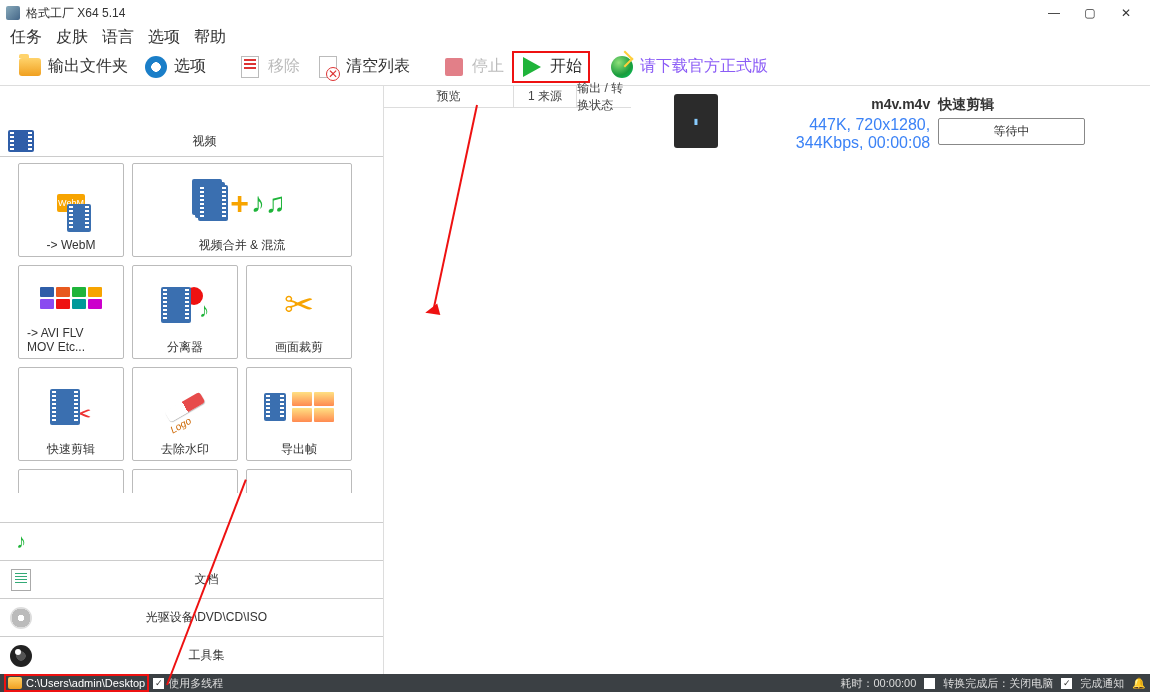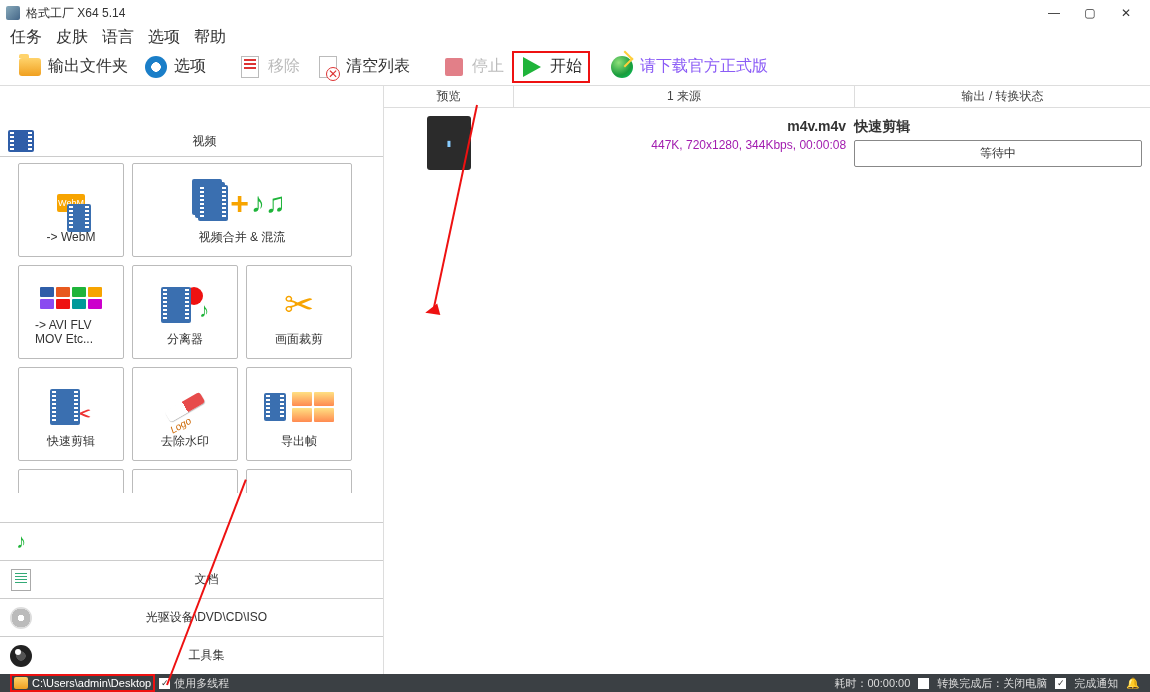--- a/index.html
+++ b/index.html
@@ -42,21 +42,21 @@
   
   .left { width: 384px; border-right:1px solid #ddd; display:flex; flex-direction:column; background:#fff; }
   .cat-header { display:flex; align-items:center; padding:4px 8px; border-bottom:1px solid #ccc; background:#fff;margin-top:40px; }
   .cat-header.video .cat-icn { width:26px; height:22px; background:#2f5ea8; border-radius:2px; position:relative; }
   .cat-header.video .cat-icn::before, .cat-header.video .cat-icn::after { content:""; position:absolute; top:2px; bottom:2px; width:4px; background:repeating-linear-gradient(#fff 0 2px,#2f5ea8 2px 4px); }
   .cat-header.video .cat-icn::before{left:2px} .cat-header.video .cat-icn::after{right:2px}
   .cat-header .cat-label { flex:1; text-align:center; font-size:12px; }
 
   .tiles-wrap { flex: 0 0 auto; padding: 6px 8px 0 18px; overflow:hidden; position:relative; }
   .tiles { display:grid; grid-template-columns: repeat(3, 106px); gap: 8px; }
-  .tile { width:106px; height:94px; border:1px solid #bbb; border-radius:2px; display:flex; flex-direction:column; align-items:center; justify-content:flex-start; padding:12px; cursor:pointer; background:#fff; }
+  .tile { width:106px; height:94px; border:1px solid #bbb; border-radius:2px; display:flex; flex-direction:column; align-items:center; justify-content:flex-start; padding:4px; cursor:pointer; background:#fff; }
   .tile.wide { grid-column: span 2; width: 220px; }
   .tile-graphic { flex:1; width:100%; display:flex; align-items:center; justify-content:center; position:relative; }
   .tile-label { font-size:12px; text-align:center; line-height:14px; }
   .film { width:30px; height:36px; background:#3a6fb0; position:relative; border-radius:2px; }
   .film::before,.film::after{content:"";position:absolute;top:2px;bottom:2px;width:4px;background:repeating-linear-gradient(#fff 0 2px,#3a6fb0 2px 4px);} .film::before{left:2px}.film::after{right:2px}
   .film.triple{box-shadow:-6px -6px 0 #3a6fb0, -3px -3px 0 #3a6fb0;}
   .plus-sym{font-size:32px;color:#f7a400;font-weight:bold;margin:0 2px;}
   .note-sym{font-size:28px;color:#1fb43a;}
   .scissors{font-size:36px;color:#f7a400;}
   .eraser{width:40px;height:12px;background:linear-gradient(90deg,#fff 50%,#e74b4b 50%);border-radius:3px;transform:rotate(-30deg);box-shadow:0 1px 1px rgba(0,0,0,.3);position:relative;}
@@ -66,47 +66,47 @@
 
   
   .tiles.cut { overflow:hidden; height: 24px; margin-top:8px; }
 
   
   .cat-strip { display:flex; align-items:center; padding:4px 8px; border-top:1px solid #ccc; background:#fff; cursor:pointer; height:38px; }
   .cat-strip .strip-icn { width:26px; height:22px; margin-right:4px; display:flex;align-items:center;justify-content:center; }
   .cat-strip .strip-label { flex:1; text-align:center; font-size:12px; }
 
   
-  .right { flex:1; display:flex; flex-direction:column; }
+  .right { flex:1; display:flex; flex-direction:row; }
   .col-headers { display:flex; height:22px; border-bottom:1px solid #ddd; }
   .col-h { display:flex; align-items:center; justify-content:center; border-right:1px solid #ddd; font-size:12px; color:#444; }
   .col-h:last-child{border-right:none;}
   .w-preview { width:130px; }
   .w-source { flex:1.5; }
   .w-output { flex:1.3; }
 
   .task-row { display:flex; padding:6px 0; }
   .task-thumb { width:130px; display:flex; align-items:flex-start; justify-content:center; padding-top:2px;}
   .thumb-box { width:44px; height:54px; background:#2b2b2b; border-radius:3px; display:flex; align-items:center; justify-content:center; color:#8cf; font-size:8px; }
   .task-source { flex:1.5; text-align:right; }
   .task-source .fname { font-size:14px; font-weight:bold; margin-bottom:4px; margin-top:4px;}
-  .task-source .meta { font-size:12px; color:#a21caf; }
+  .task-source .meta { font-size:16px; color:#3b82f6; }
   .task-output { flex:1.3; padding:0 8px; }
   .task-output .op-name { font-weight:bold; font-size:14px; margin-bottom:4px; margin-top:4px;}
   .status-box { border:1px solid #888; border-radius:2px; padding:4px 0; text-align:center; font-size:12px; }
 
   
   .ann-arrow1 { position:absolute; left:473px; top:105px; width:2px; height:200px; background:transparent; transform-origin:top; pointer-events:none;}
   .ann-arrow1::before{content:"";position:absolute;top:0;left:3px;width:2px;height:210px;background:#e11;transform:rotate(12deg);transform-origin:top;}
   .ann-arrow1::after{content:"";position:absolute;top:200px;left:-48px;border-top:6px solid transparent;border-bottom:6px solid transparent;border-right:14px solid #e11;transform:rotate(-15deg);}
   .ann-arrow2 { position:absolute; left:167px; bottom:6px; width:220px; height:2px; pointer-events:none; }
   .ann-arrow2::before{content:"";position:absolute;left:0;top:0;width:220px;height:2px;background:#e11;transform:rotate(-69deg);transform-origin:left;}
 
   
-  .statusbar { height:18px; background:#3b4044; color:#ddd; display:flex; align-items:center; padding:0 10px; font-size:11px; }
+  .statusbar { height:18px; background:#3b4044; color:#ddd; display:flex; align-items:center; padding:0 4px; font-size:11px; }
   .sb-left { display:flex; align-items:center; gap:4px; border:2px solid #e11; padding:0 2px; height:18px;}
   .sb-folder { width:14px; height:12px; background:linear-gradient(#ffd36b,#f0a020); border-radius:2px; }
   .sb-path { color:#fff; }
   .sb-check { width:11px; height:11px; background:#fff; color:#333; font-size:9px; display:flex;align-items:center;justify-content:center; }
   .sb-spacer { flex:1; }
   .sb-right { display:flex; align-items:center; gap:8px; }
   .sb-check.empty{color:transparent;}
   .bell{color:#ffce3a;}
 </style>
 </head>

